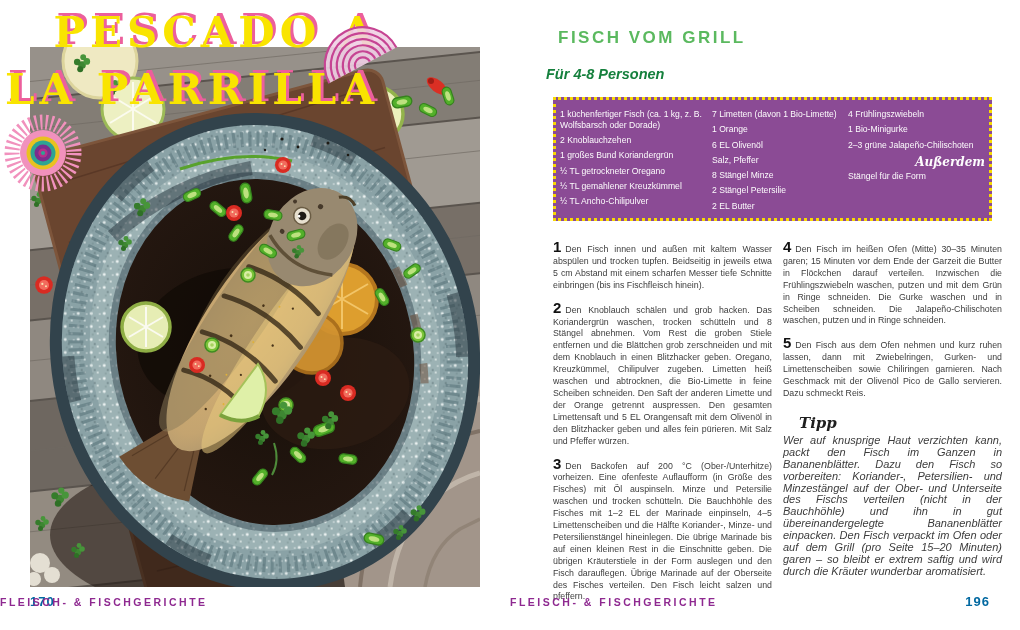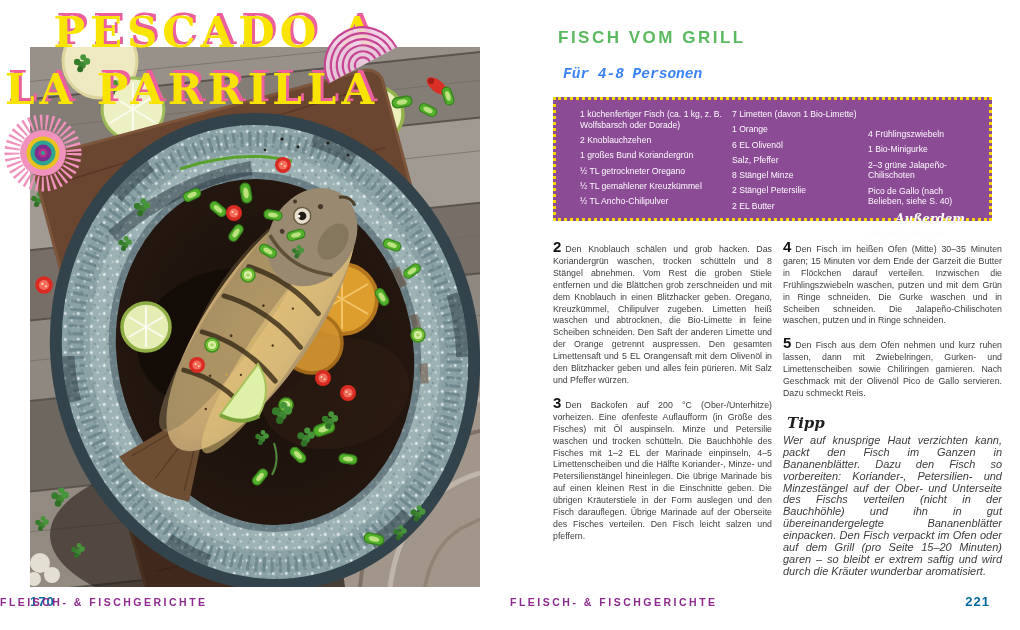--- a/index.html
+++ b/index.html
@@ -22,39 +22,39 @@
   .folio-num{position:absolute;top:594px;font-weight:bold;font-size:13px;
              letter-spacing:1px;color:#0369a1;}
   #page-left .folio-num{left:30px;}
   #page-right .folio-num{right:30px;}
   .folio-title{position:absolute;top:596px;left:0;width:100%;text-align:left;
                font-weight:bold;font-size:10.5px;letter-spacing:2.5px;color:#8e2990;}
 
   
   .recipe-heading{position:absolute;left:48px;top:28px;font-size:17px;font-weight:bold;
                   letter-spacing:2.5px;color:#5bb95f;}
-  .recipe-sub{position:absolute;left:53px;top:66px;font-family:Liberation Mono, monospace;
-              font-style:italic;font-weight:bold;font-size:14.5px;color:#3b82f6;}
+  .recipe-sub{position:absolute;left:36px;top:66px;font-family:Liberation Sans, sans-serif;
+              font-style:italic;font-weight:bold;font-size:14.5px;color:#15803d;}
   .ing-box{position:absolute;left:43px;top:97px;width:439px;height:124px;background:#8b4b95;
-           border:3px dotted #f8d903;box-sizing:border-box;padding:9px 24px;
+           border:3px dotted #f8d903;box-sizing:border-box;padding:9px 4px;
            display:flex;color:#fdfcfd;}
   .ingcol{box-sizing:border-box;}
   .ic1{width:152px;padding-right:8px;}
   .ic2{width:136px;padding-right:8px;}
-  .ic3{flex:1;margin-top:20px;}
+  .ic3{flex:1;}
   .ing{font-size:8.6px;line-height:10.8px;margin-bottom:4.5px;}
   .extra-head{font-family:"DejaVu Serif",serif;font-style:italic;font-weight:bold;
               font-size:12px;margin:4px 0 2px;text-align:right;}
 
   .stepcol{position:absolute;top:241px;width:219px;}
   .colA{left:43px;} .colB{left:273px;}
   .step{font-size:8.8px;line-height:11.9px;color:#3c3c3c;text-align:justify;margin:0 0 10px;}
   .stepnum{font-size:15px;font-weight:bold;color:#111;margin-right:4px;}
   .tip-head{font-family:"DejaVu Serif",serif;font-style:italic;font-weight:bold;
-            font-size:15px;margin:14px 4px 3px;color:#1e1e1e;}
+            font-size:15px;margin:14px 16px 3px;color:#1e1e1e;}
   .tip-text{font-size:11px;line-height:11.9px;font-style:italic;text-align:justify;color:#3c3c3c;}
 </style>
 </head>
 <body>
 
 <div class="page" id="page-left">
 
   <div class="photo-wrap">
     <svg width="450" height="540" viewBox="0 0 450 540">
       <defs>
@@ -402,41 +402,41 @@
         <div class="ing">8 Stängel Minze</div>
         <div class="ing">2 Stängel Petersilie</div>
         <div class="ing">2 EL Butter</div>
       </div>
     <div class="ingcol ic3">
       <div>
 
       <div class="ing">4 Frühlingszwiebeln</div>
           <div class="ing">1 Bio-Minigurke</div>
           <div class="ing">2–3 grüne Jalapeño-Chilischoten</div>
-          <div class="ing">Pico de Gallo (nach Belieben, siehe S. 40)</div>
         </div>
       <div class="extra-head">Außerdem</div>
       <div class="ing">Stängel für die Form</div>
     </div>
   </div>
 
   <div class="stepcol colA">
 
+      <p class="step"><span class="stepnum">1</span><span>Den Fisch innen und außen mit kaltem Wasser abspülen und trocken tupfen. Beidseitig in jeweils etwa 5 cm Abstand mit einem scharfen Messer tiefe Schnitte einbringen (bis ins Fischfleisch hinein).</span></p>
 
       <p class="step"><span class="stepnum">2</span><span>Den Knoblauch schälen und grob hacken. Das Koriandergrün waschen, trocken schütteln und 8 Stängel abnehmen. Vom Rest die groben Stiele entfernen und die Blättchen grob zerschneiden und mit dem Knoblauch in einen Blitzhacker geben. Oregano, Kreuzkümmel, Chilipulver zugeben. Limetten heiß waschen und abtrocknen, die Bio-Limette in feine Scheiben schneiden. Den Saft der anderen Limette und der Orange getrennt auspressen. Den gesamten Limettensaft und 5 EL Orangensaft mit dem Olivenöl in den Blitzhacker geben und alles fein pürieren. Mit Salz und Pfeffer würzen.</span></p>
 
       <p class="step"><span class="stepnum">3</span><span>Den Backofen auf 200 °C (Ober-/Unterhitze) vorheizen. Eine ofenfeste Auflaufform (in Größe des Fisches) mit Öl auspinseln. Minze und Petersilie waschen und trocken schütteln. Die Bauchhöhle des Fisches mit 1–2 EL der Marinade einpinseln, 4–5 Limettenscheiben und die Hälfte Koriander-, Minze- und Petersilienstängel hineinlegen. Die übrige Marinade bis auf einen kleinen Rest in die Einschnitte geben. Die übrigen Kräuterstiele in der Form auslegen und den Fisch darauflegen. Übrige Marinade auf der Oberseite des Fisches verteilen. Den Fisch leicht salzen und pfeffern.</span></p>
     </div>
 
   <div class="stepcol colB">
     <div>
 
         <p class="step"><span class="stepnum">4</span><span>Den Fisch im heißen Ofen (Mitte) 30–35 Minuten garen; 15 Minuten vor dem Ende der Garzeit die Butter in Flöckchen darauf verteilen. Inzwischen die Frühlingszwiebeln waschen, putzen und mit dem Grün in Ringe schneiden. Die Gurke waschen und in Scheiben schneiden. Die Jalapeño-Chilischoten waschen, putzen und in Ringe schneiden.</span></p>
 
         <p class="step"><span class="stepnum">5</span><span>Den Fisch aus dem Ofen nehmen und kurz ruhen lassen, dann mit Zwiebelringen, Gurken- und Limettenscheiben sowie Chiliringen garnieren. Nach Geschmack mit der Olivenöl Pico de Gallo servieren. Dazu schmeckt Reis.</span></p>
       </div>
     <div class="tip-head">Tipp</div>
     <div class="tip-text">Wer auf knusprige Haut verzichten kann, packt den Fisch im Ganzen in Bananenblätter. Dazu den Fisch so vorbereiten: Koriander-, Petersilien- und Minzestängel auf der Ober- und Unterseite des Fischs verteilen (nicht in der Bauchhöhle) und ihn in gut übereinandergelegte Bananenblätter einpacken. Den Fisch verpackt im Ofen oder auf dem Grill (pro Seite 15–20 Minuten) garen – so bleibt er extrem saftig und wird durch die Kräuter wunderbar aromatisiert.</div>
   </div>
 
-  <div class="folio-num">221</div>
+  <div class="folio-num">196</div>
   <div class="folio-title">FLEISCH- &amp; FISCHGERICHTE</div>
 </div>
 
 </body></html>

